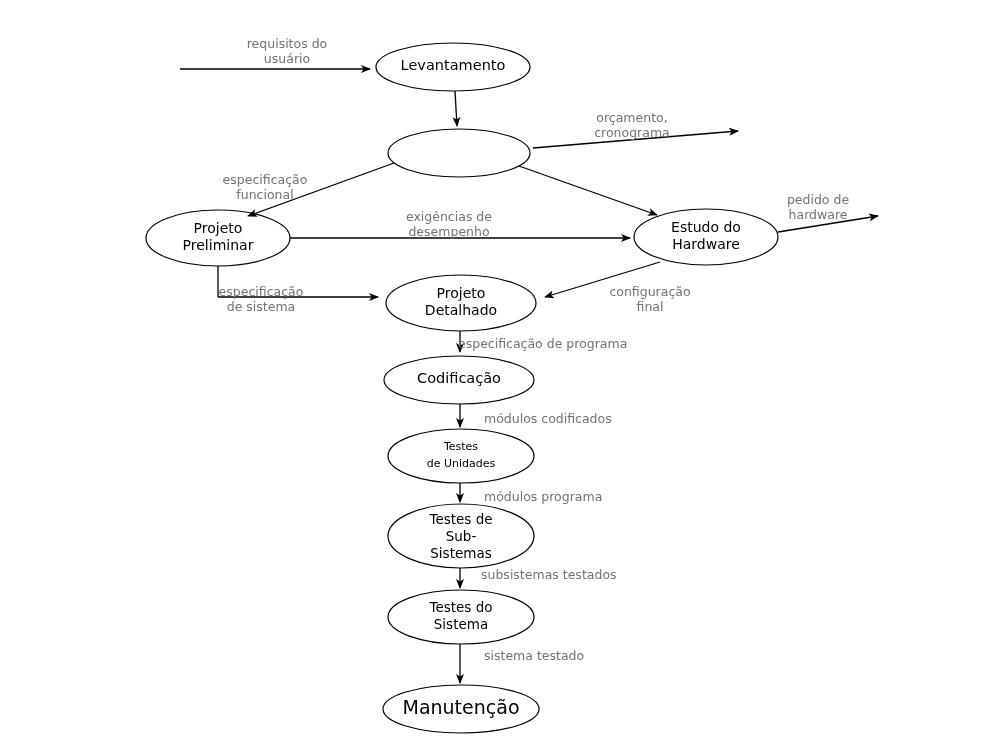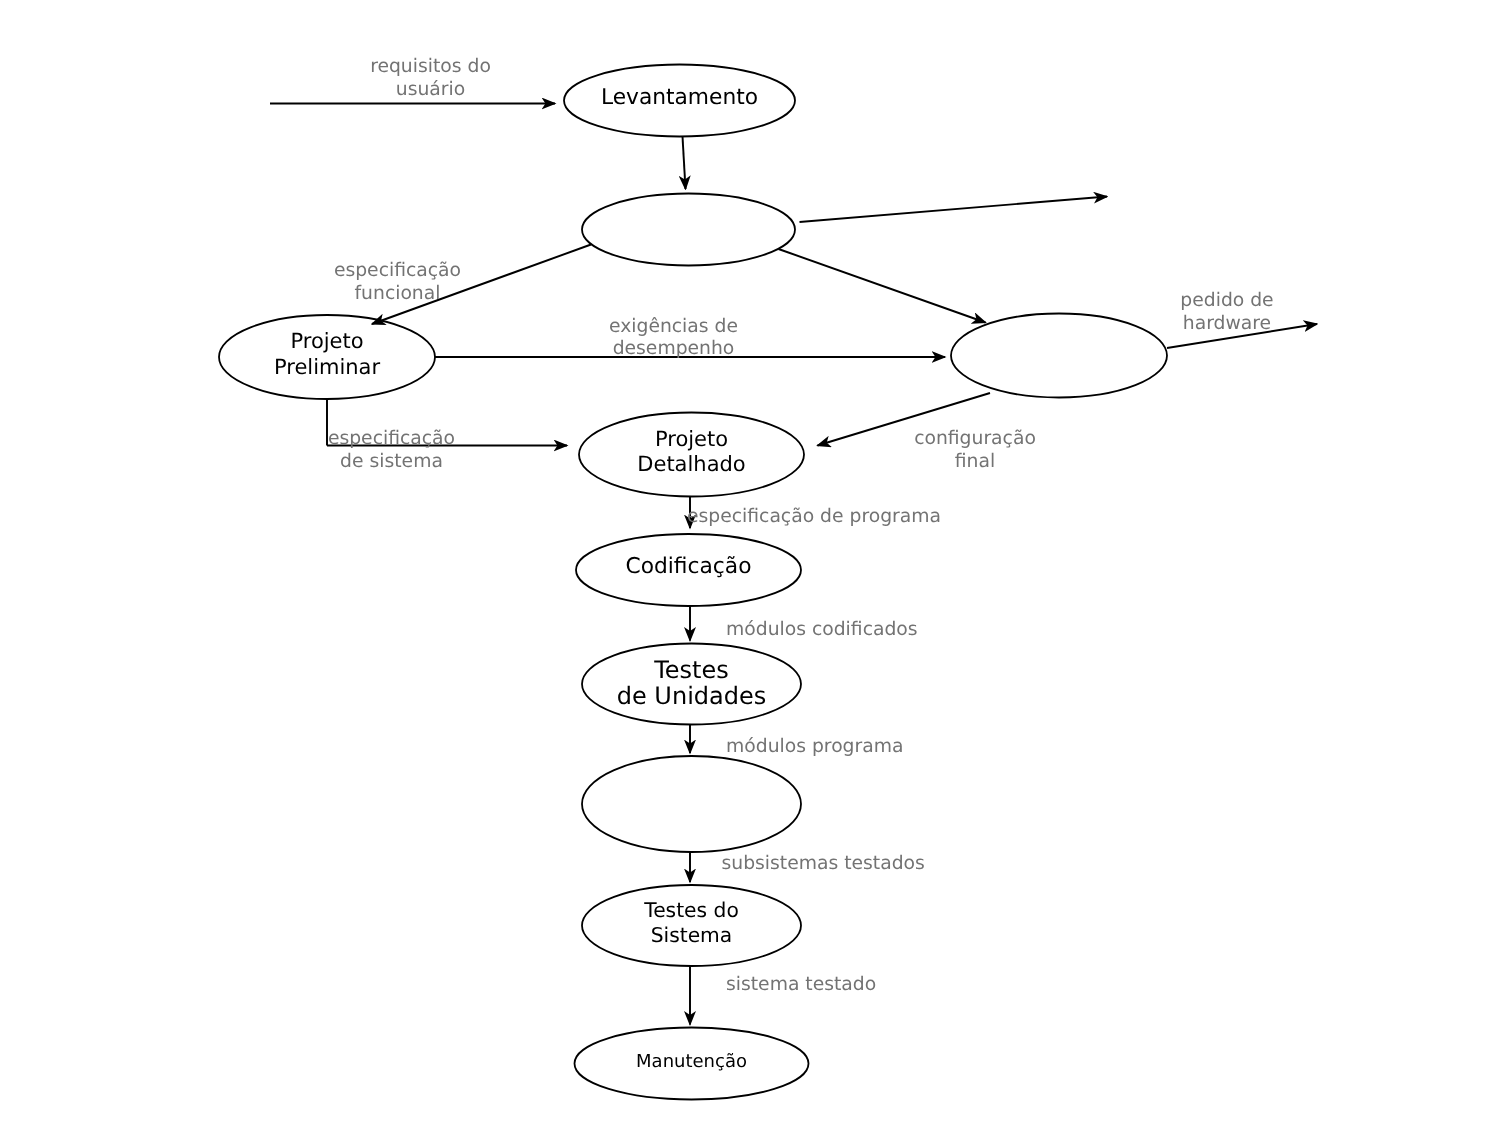--- a/index.html
+++ b/index.html
@@ -87,31 +87,38 @@
       <line x1="460" y1="404" x2="460" y2="427" marker-end="url(#arrow)"></line>
       <line x1="460" y1="483" x2="460" y2="502" marker-end="url(#arrow)"></line>
       <line x1="460" y1="568" x2="460" y2="588" marker-end="url(#arrow)"></line>
       <line x1="460" y1="644" x2="460" y2="683" marker-end="url(#arrow)"></line>
     </g>
   </svg>
 
   <div class="node-label" style="left:353px; top:57px; width:200px; font-size:14.5px;">Levantamento</div>
   <div class="node-label" style="left:118px; top:220px; width:200px; font-size:14px;">Projeto
 Preliminar</div>
+  <div class="node-label" style="left:606px; top:219px; width:200px; font-size:14px;">Estudo do
+Hardware</div>
   <div class="node-label" style="left:361px; top:285px; width:200px; font-size:14px;">Projeto
 Detalhado</div>
   <div class="node-label" style="left:359px; top:370px; width:200px; font-size:14.5px;">Codificação</div>
-  <div class="node-label" style="left:361px; top:438px; width:200px; font-size:16px;">Testes
+  <div class="node-label" style="left:361px; top:438px; width:200px; font-size:11px;">Testes
 de Unidades</div>
+  <div class="node-label" style="left:361px; top:511px; width:200px; font-size:13.5px;">Testes de
+Sub-
+Sistemas</div>
   <div class="node-label" style="left:361px; top:599px; width:200px; font-size:13.5px;">Testes do
 Sistema</div>
-  <div class="node-label" style="left:361px; top:699px; width:200px; font-size:12px;">Manutenção</div>
+  <div class="node-label" style="left:361px; top:699px; width:200px; font-size:19px;">Manutenção</div>
 
   <div class="edge-label" style="left:222px; top:36px; width:130px;">requisitos do
 usuário</div>
+  <div class="edge-label" style="left:570px; top:110px; width:124px;">orçamento,
+cronograma</div>
   <div class="edge-label" style="left:200px; top:172px; width:130px;">especificação
 funcional</div>
   <div class="edge-label" style="left:383px; top:209px; width:132px;">exigências de
 desempenho</div>
   <div class="edge-label" style="left:766px; top:192px; width:104px;">pedido de
 hardware</div>
   <div class="edge-label" style="left:196px; top:284px; width:130px;">especificação
 de sistema</div>
   <div class="edge-label" style="left:588px; top:284px; width:124px;">configuração
 final</div>

